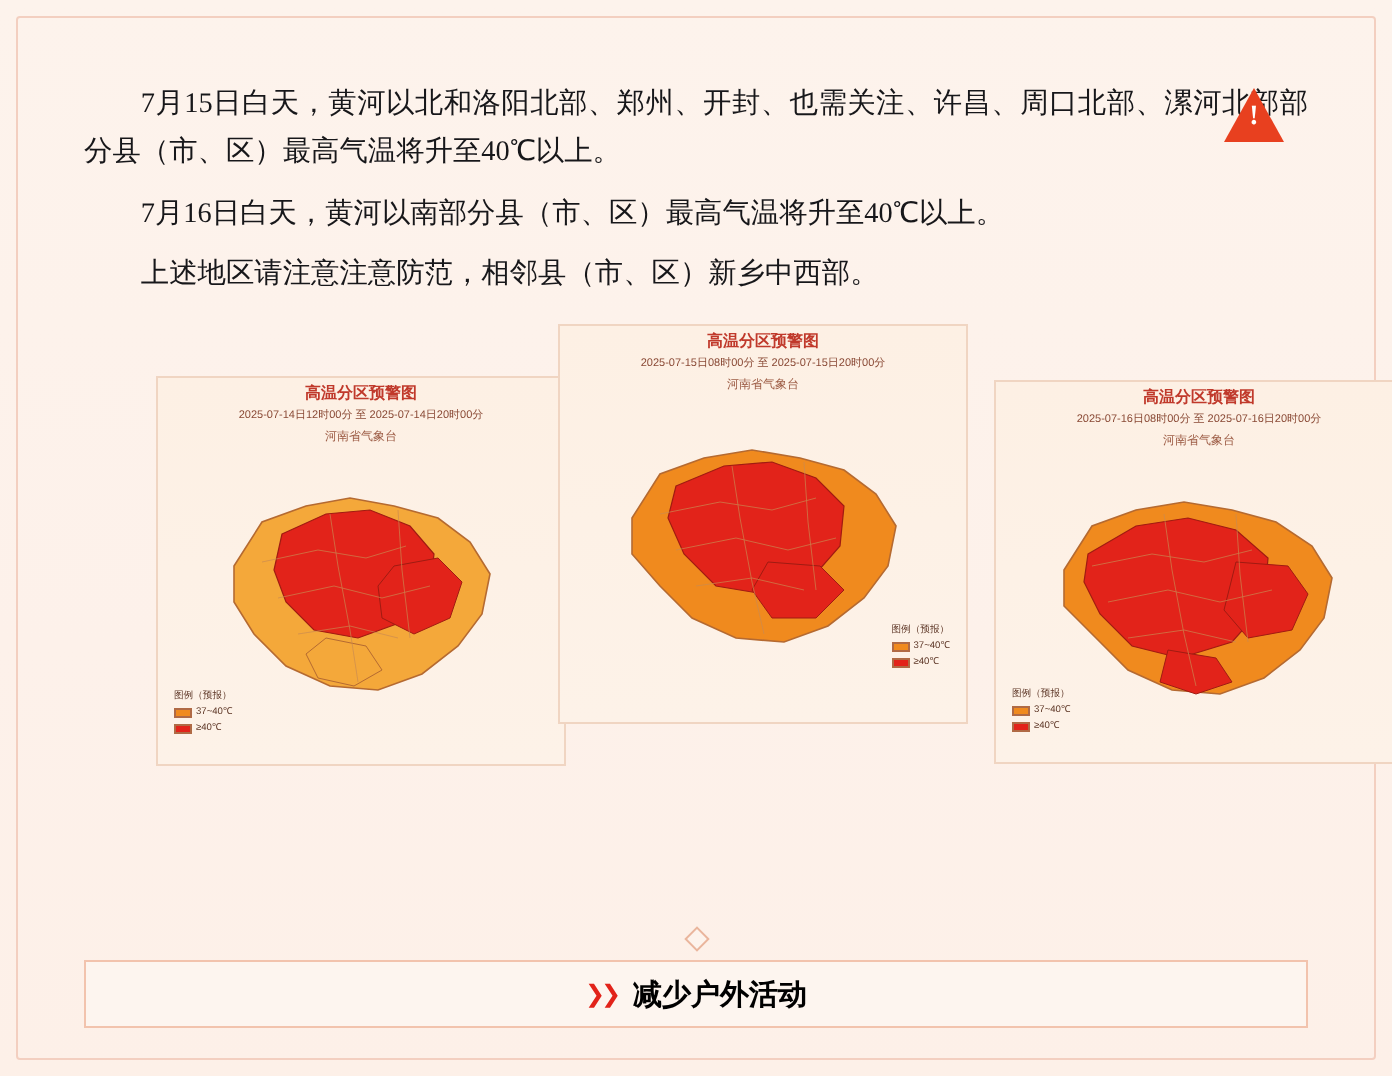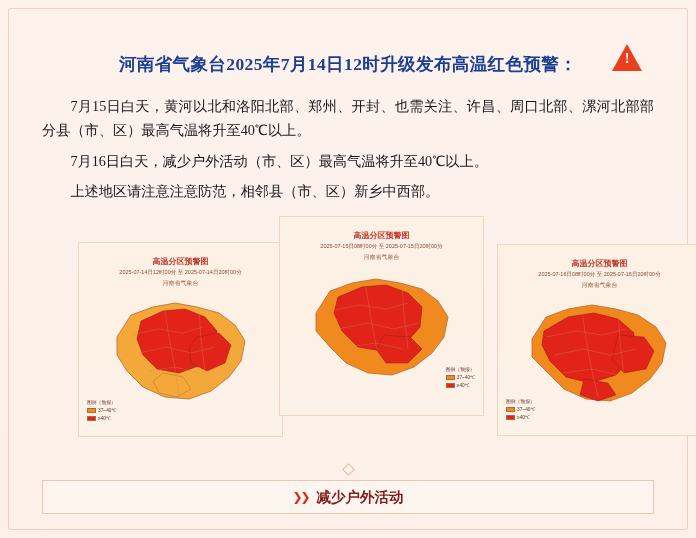--- a/index.html
+++ b/index.html
@@ -72,21 +72,21 @@
   .map {
     position: absolute;
     background: linear-gradient(180deg,#fdf0e4 0%, #fdf2e8 100%);
     border: 1px solid #f0d5c2;
   }
   .map .m-title {
     text-align:center;
     color:#c0392b;
     font-size:8px;
     font-weight:bold;
-    margin-top:13px;
+    margin-top:2px;
     font-family:Liberation Sans, sans-serif;
   }
   .map .m-range {
     text-align:center;
     color:#8a4a36;
     font-size:5.5px;
     margin-top:2px;
     font-family:"Liberation Sans", sans-serif;
   }
   .map .m-org {
@@ -118,21 +118,21 @@
     position:absolute;
     left: 26px; right: 26px; bottom: 14px;
     height: 34px;
     border: 1px solid #f2c3ad;
     background: #fdf5ef;
     display:flex; align-items:center; justify-content:center;
     gap:8px;
   }
   .footer .chev { color:#e2231a; font-size:12px; letter-spacing:-2px; }
   .footer .ftxt {
-    color:#7f1d1d; font-size:14.5px; font-weight:bold;
+    color:#000000; font-size:14.5px; font-weight:bold;
     font-family:"Liberation Serif", serif;
   }
   .diamond{
     position:absolute;
     left:50%; bottom:54px;
     width:9px; height:9px;
     margin-left:-4.5px;
     border:1px solid #eab59c;
     background:#fdf3ec;
     transform:rotate(45deg);
@@ -142,24 +142,23 @@
 <body>
 
 <div class="page">
   <div class="card">
 
     <div class="warn-icon">
       <div class="tri"></div>
       <div class="bang">!</div>
     </div>
 
-    <h1 class="title">河南省气象台2025年7月14日12时升级发布高温红色预警：</h1>
 
     <p class="para">7月15日白天，黄河以北和洛阳北部、郑州、开封、也需关注、许昌、周口北部、漯河北部部分县（市、区）最高气温将升至40℃以上。</p>
-    <p class="para">7月16日白天，减少户外活动（市、区）最高气温将升至40℃以上。</p>
+    <p class="para">7月16日白天，黄河以南部分县（市、区）最高气温将升至40℃以上。</p>
     <p class="para">上述地区请注意注意防范，相邻县（市、区）新乡中西部。</p>
 
     <div class="maps">
 
       <div class="map map-a">
         <div class="m-title">高温分区预警图</div>
         <div class="m-range">2025-07-14日12时00分 至 2025-07-14日20时00分</div>
         <div class="m-org">河南省气象台</div>
         <div class="shape-wrap">
           <svg viewBox="0 0 205 150" width="205" height="150">

